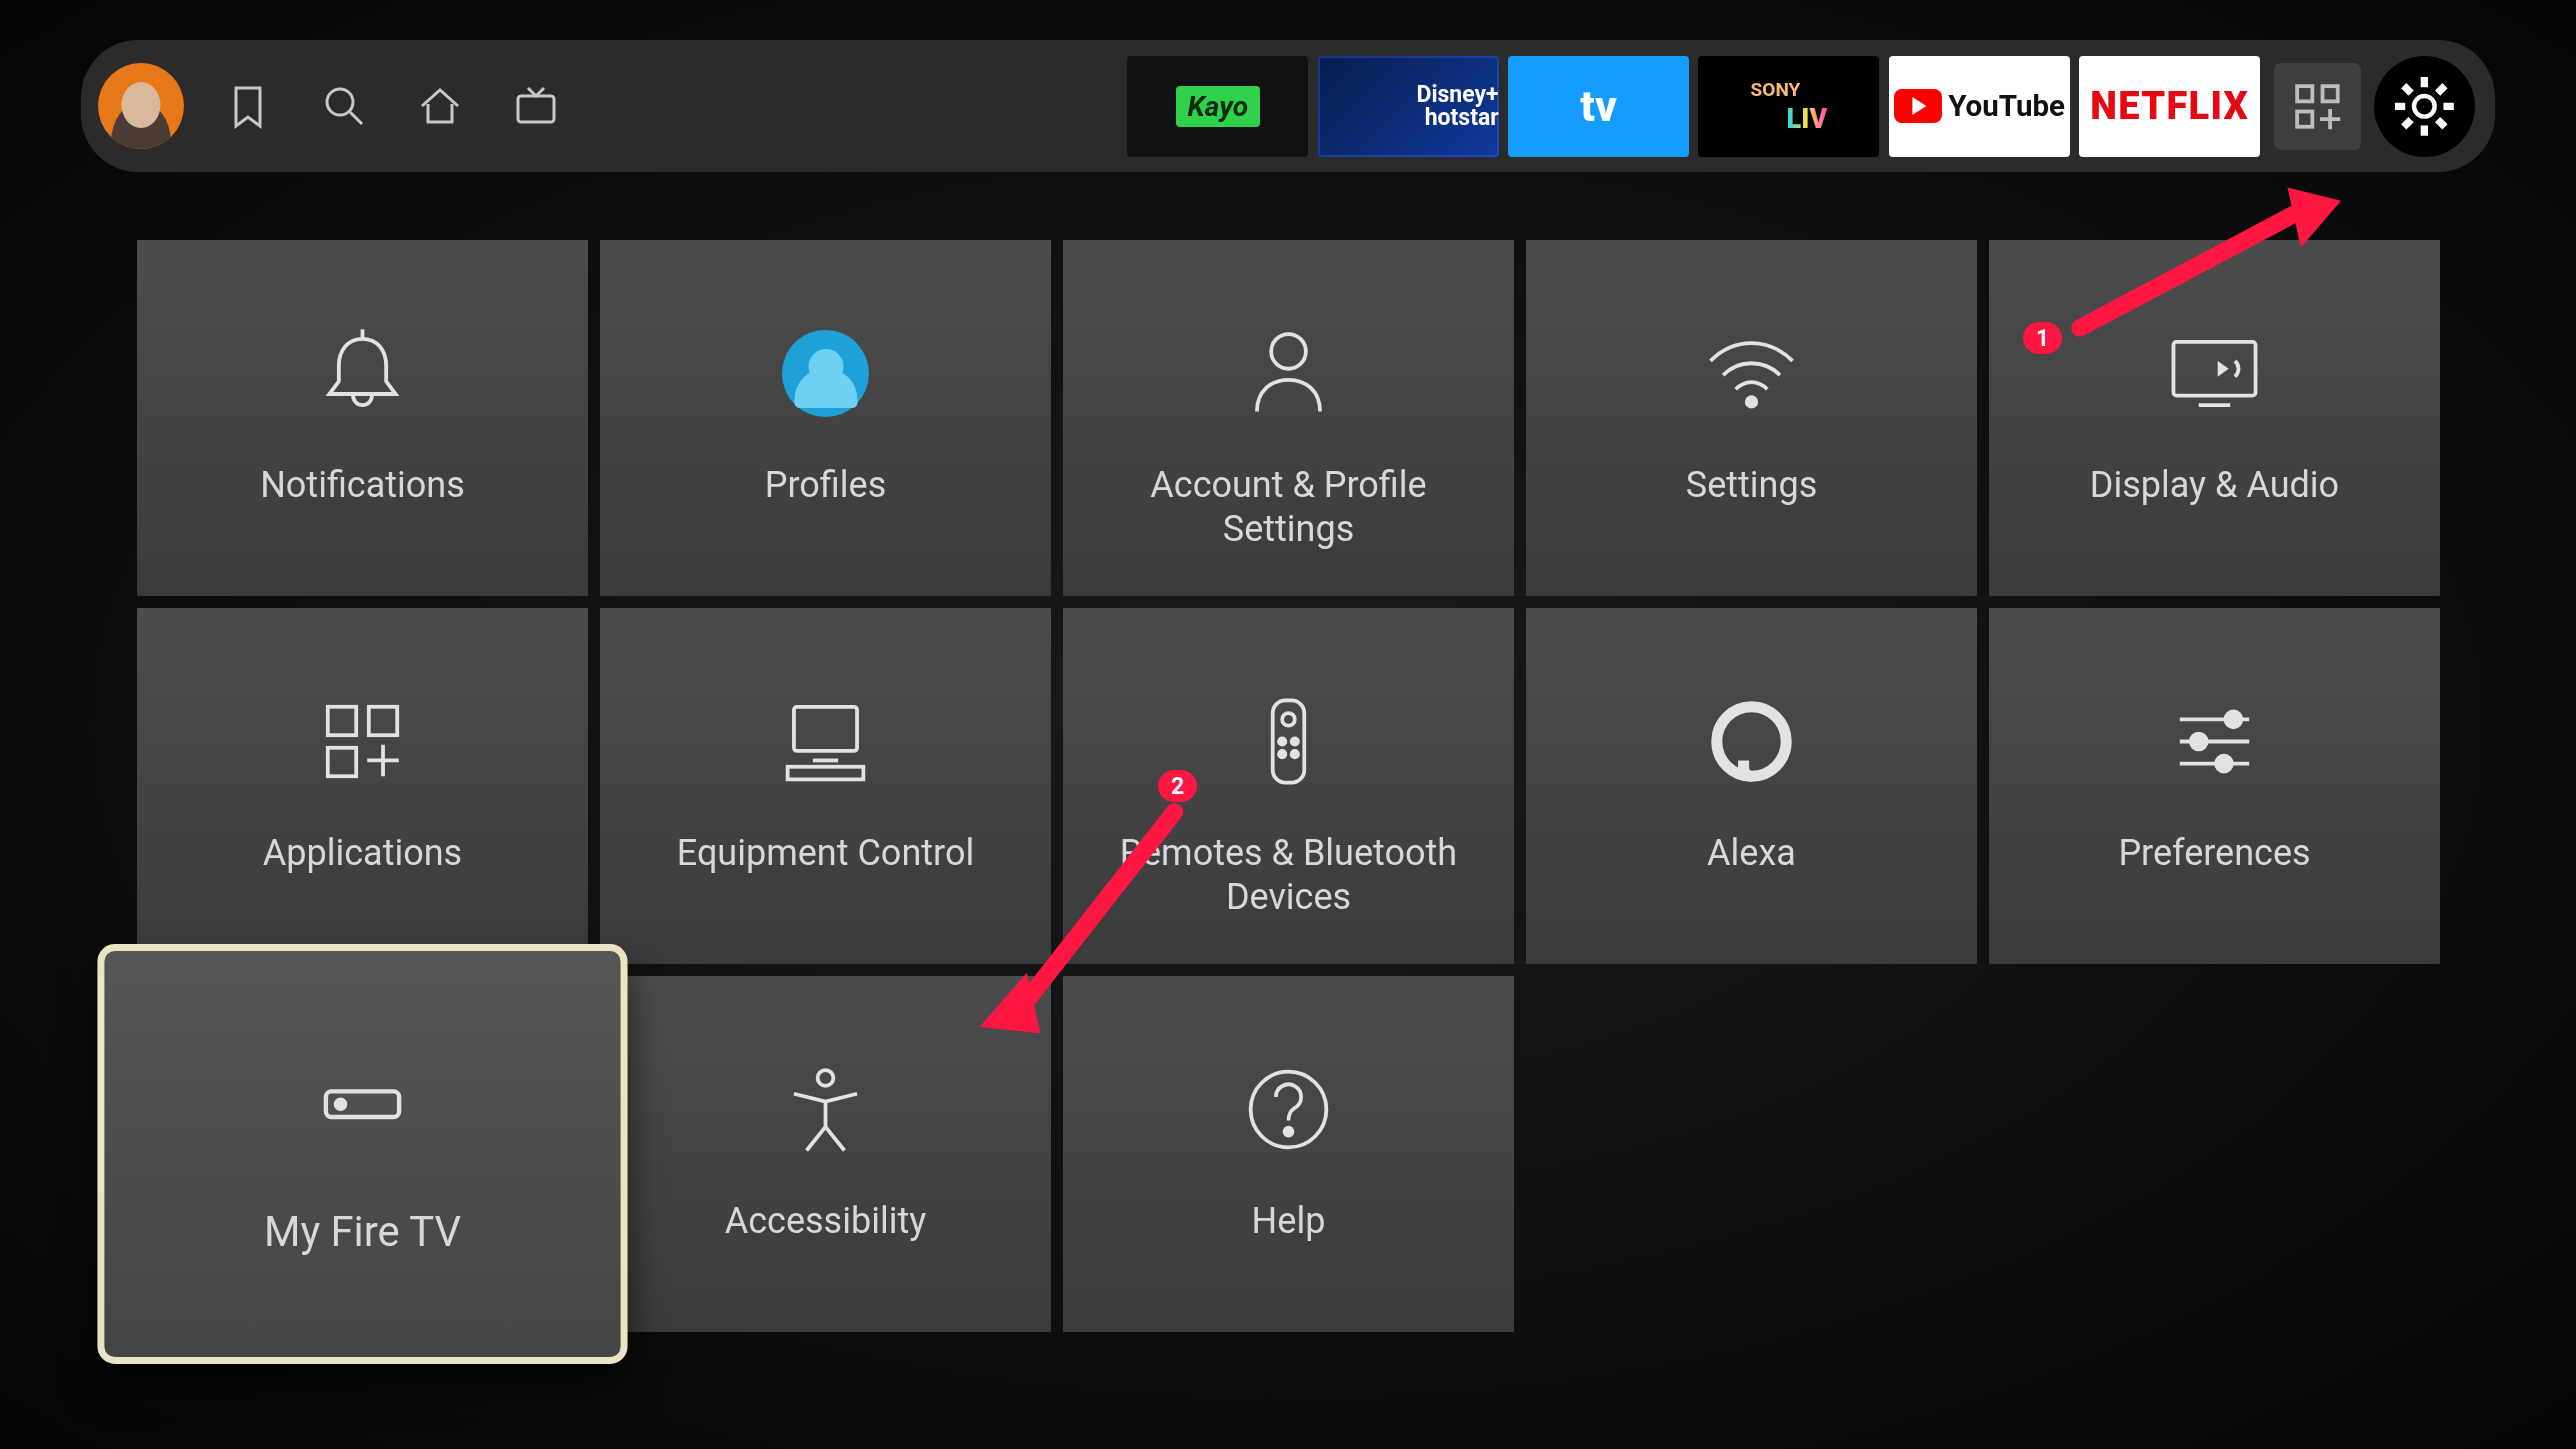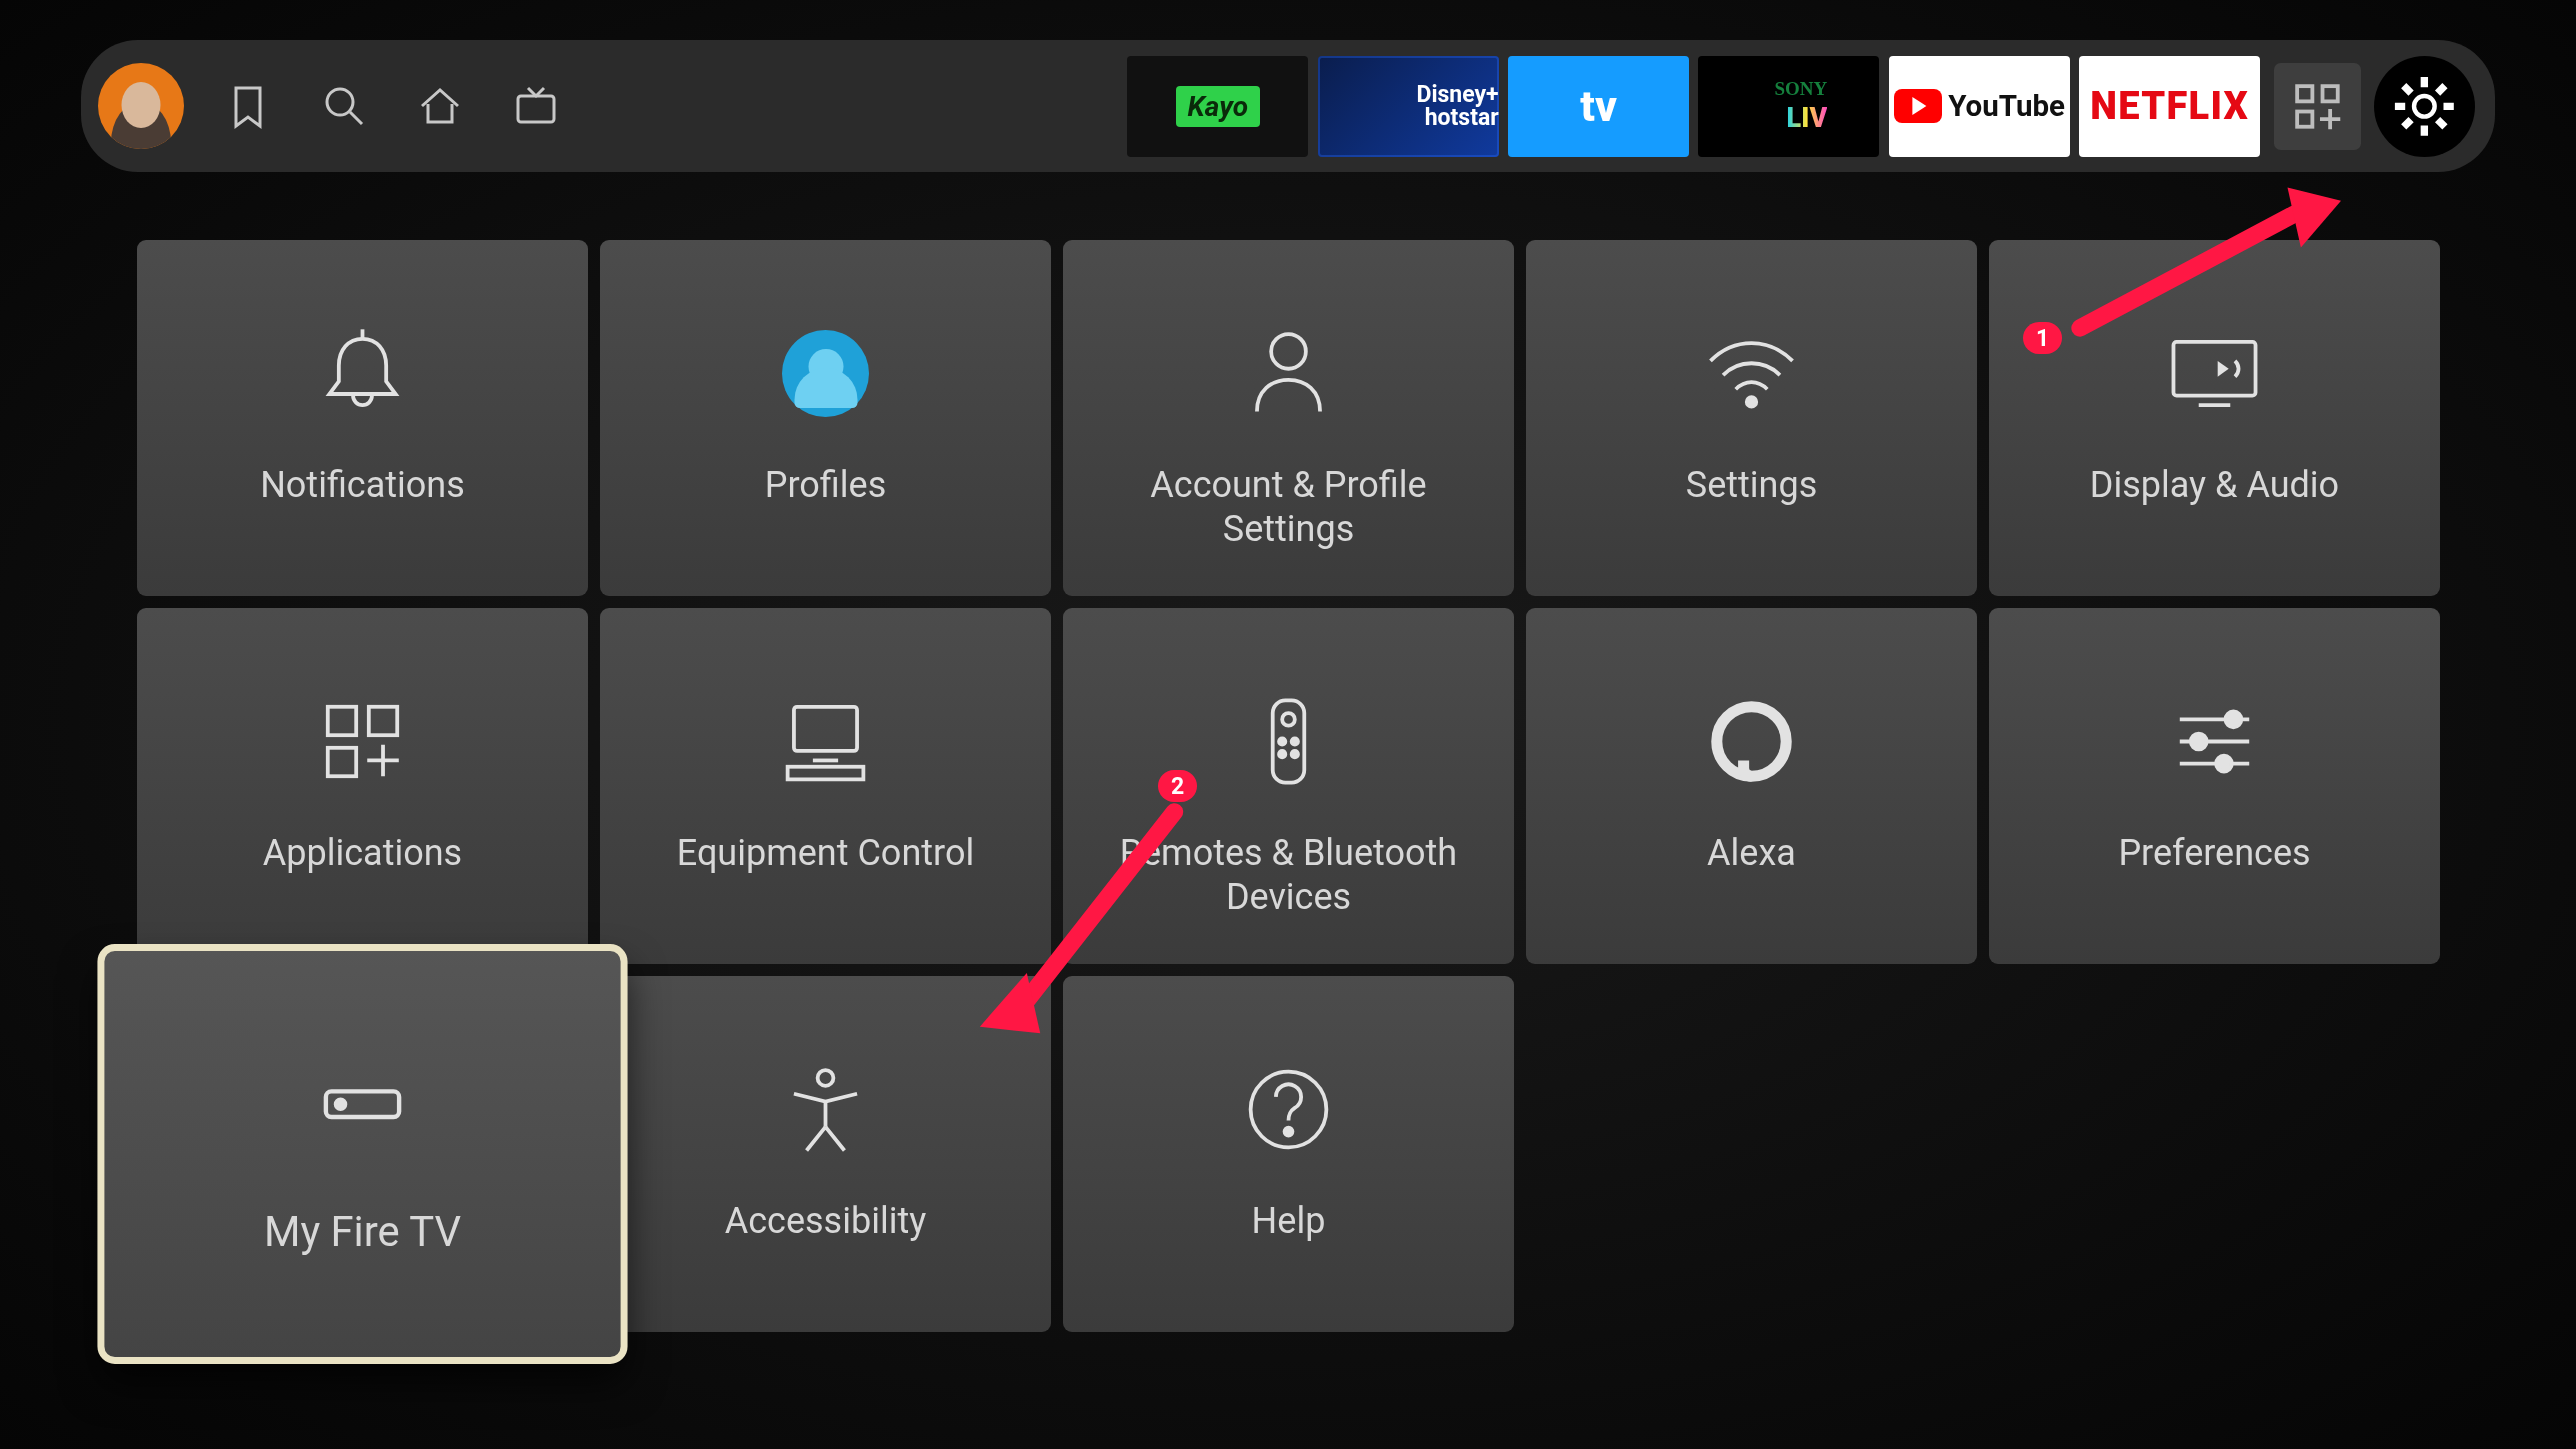--- a/index.html
+++ b/index.html
@@ -81,21 +81,21 @@
     font-size: 29.5px;
     color: #fff;
     position: relative;
     overflow: hidden;
   }
   .app-tile.kayo   { background: #111; }
   .app-tile.kayo span { background:#2fd14a; color:#0a2a0a; font-size:28px; padding:4px 12px; border-radius:4px; font-style:italic;}
   .app-tile.hotstar{ background: linear-gradient(135deg,#0a1d4d,#103a9e); font-size:23px; box-shadow: inset 0 0 0 2px #2a6bff55;}
   .app-tile.tv     { background: #159cff; font-size:43px; font-weight:800;}
   .app-tile.sony   { background: #000; }
-  .app-tile.sony .sony-label { font-size:19px; color:#15803d; display:block; text-align:right;font-family:Liberation Serif, serif;}
+  .app-tile.sony .sony-label { font-size:19px; color:#fdba74; display:block; text-align:left;}
   .app-tile.sony .liv  { font-size:27px; font-weight:900;
                          background: linear-gradient(90deg,#24d3e6,#ffe33a,#ff49c1);
                          -webkit-background-clip:text; background-clip:text; color:transparent;margin-left:36px;}
   .app-tile.youtube{ background:#fff; color:#111; font-size:29.5px; }
   .app-tile.youtube .yt-mark{ display:inline-block; width:48px; height:34px; background:#ff0000; border-radius:8px; position:relative; margin-right:6.7px; vertical-align:middle;}
   .app-tile.youtube .yt-mark::after{content:""; position:absolute; left:50%; top:50%; transform:translate(-40%,-50%);
         border-left:14.8px solid #fff; border-top:9.4px solid transparent; border-bottom:9.4px solid transparent;}
   .app-tile.netflix{ background:#fff; color:#e50914; font-size:38px; font-weight:900; letter-spacing:1.3px;}
 
   .nav-trail {
@@ -123,21 +123,21 @@
     top: 240px;
     left: 137px;
     width: 2302px;
     display: grid;
     grid-template-columns: repeat(5, 451px);
     grid-auto-rows: 356px;
     gap: 12px;
   }
   .tile {
     background: linear-gradient(180deg,#4c4c4c 0%, #3b3b3b 100%);
-    border-radius: 9px;
+    border-radius: 1px;
     display: flex;
     flex-direction: column;
     align-items: center;
     justify-content: flex-start;
     padding-top: 70px;
     color: #d8d8d8;
     position: relative;
   }
   .tile .icon-slot {
     height: 127px;

